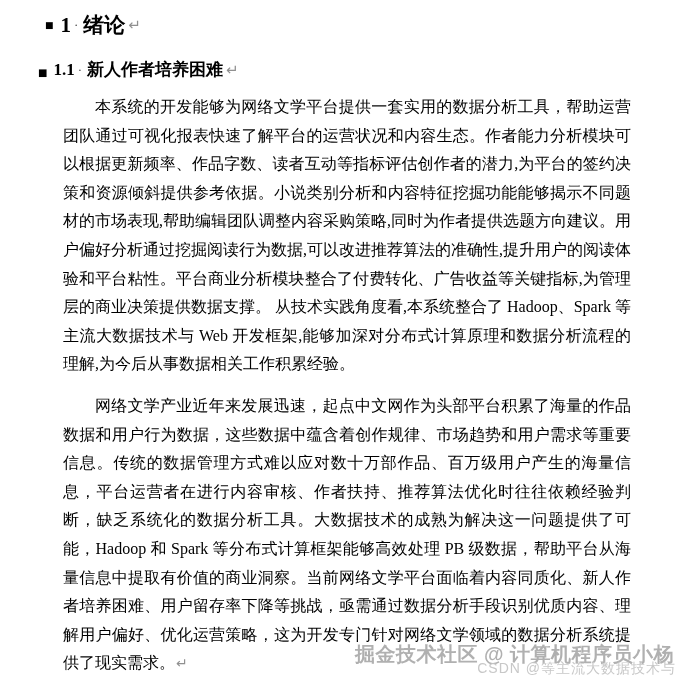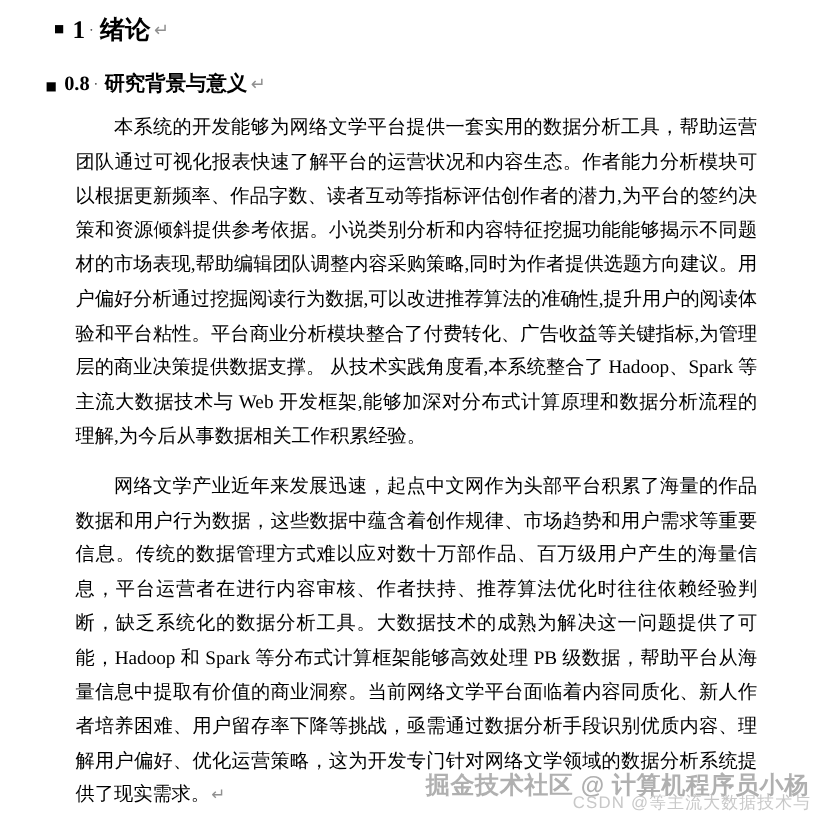--- a/index.html
+++ b/index.html
@@ -109,23 +109,23 @@
   <h1 class="h1">
     <span class="sq">■</span>
     <span>1</span>
     <span class="space-dot">·</span>
     <span>绪论</span>
     <span class="pmark">↵</span>
   </h1>
 
   <h2 class="h2">
     <span class="sq">■</span>
-    <span>0.8</span>
+    <span>1.1</span>
     <span class="space-dot">·</span>
-    <span>研究背景与意义</span>
+    <span>新人作者培养困难</span>
     <span class="pmark">↵</span>
   </h2>
 
   <div class="content">
     <p class="para"><span>本系统的开发能够为网络文学平台提供一套实用的数据分析工具，帮助运营团队通过可视化报表快速了解平台的运营状况和内容生态。作者能力分析模块可以根据更新频率、作品字数、读者互动等指标评估创作者的潜力,为平台的签约决策和资源倾斜提供参考依据。小说类别分析和内容特征挖掘功能能够揭示不同题材的市场表现,帮助编辑团队调整内容采购策略,同时为作者提供选题方向建议。用户偏好分析通过挖掘阅读行为数据,可以改进推荐算法的准确性,提升用户的阅读体验和平台粘性。平台商业分析模块整合了付费转化、广告收益等关键指标,为管理层的商业决策提供数据支撑。 从技术实践角度看,本系统整合了 Hadoop、Spark 等主流大数据技术与 Web 开发框架,能够加深对分布式计算原理和数据分析流程的理解,为今后从事数据相关工作积累经验。</span></p>
     <p class="para"><span>网络文学产业近年来发展迅速，起点中文网作为头部平台积累了海量的作品数据和用户行为数据，这些数据中蕴含着创作规律、市场趋势和用户需求等重要信息。传统的数据管理方式难以应对数十万部作品、百万级用户产生的海量信息，平台运营者在进行内容审核、作者扶持、推荐算法优化时往往依赖经验判断，缺乏系统化的数据分析工具。大数据技术的成熟为解决这一问题提供了可能，Hadoop 和 Spark 等分布式计算框架能够高效处理 PB 级数据，帮助平台从海量信息中提取有价值的商业洞察。当前网络文学平台面临着内容同质化、新人作者培养困难、用户留存率下降等挑战，亟需通过数据分析手段识别优质内容、理解用户偏好、优化运营策略，这为开发专门针对网络文学领域的数据分析系统提供了现实需求。</span><span class="pmark">↵</span></p>
   </div>
 
   <div class="watermark">
     <div class="wm1">掘金技术社区 @ 计算机程序员小杨</div>

